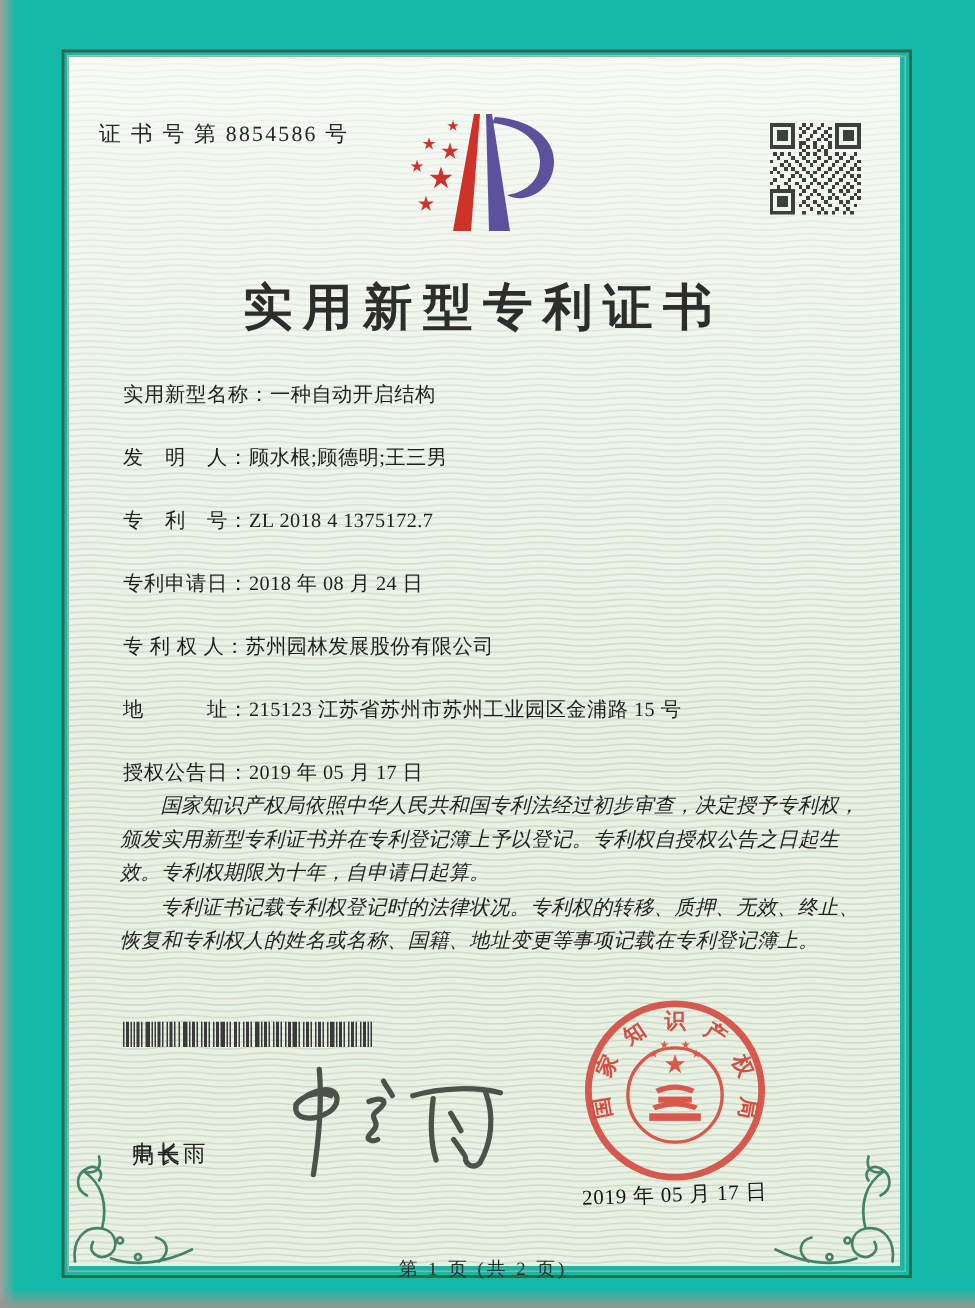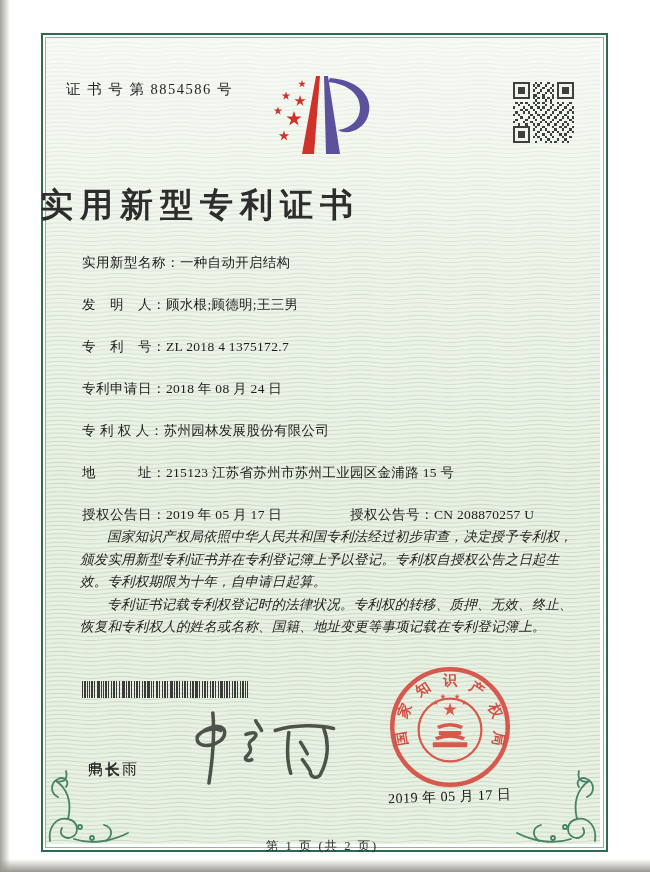--- a/index.html
+++ b/index.html
@@ -1,18 +1,18 @@
 <!DOCTYPE html>
 <html><head>
 <meta charset="utf-8">
 <style>
   html,body{margin:0;padding:0;background:#e9e8e4;}
   .page{
     position:relative;width:650px;height:872px;overflow:hidden;
-    background:#ffffff;
+    background:#14b8a6;
     font-family:"Liberation Serif","DejaVu Serif",serif;
     color:#222;
   }
   
   .edge-left{position:absolute;left:0;top:0;width:10px;height:100%;
     background:linear-gradient(90deg,#a3a29e,rgba(163,162,158,0));z-index:9;}
   .edge-bottom{position:absolute;left:0;bottom:0;width:100%;height:13px;
     background:linear-gradient(0deg,#98978f,rgba(152,151,143,0));z-index:9;}
   
   .frame{position:absolute;left:41px;top:33px;width:563px;height:815px;
@@ -20,21 +20,21 @@
   .frame::after{content:"";position:absolute;left:2px;top:2px;right:2px;bottom:2px;
     border:1px solid #8db49e;}
   
   .pattern{position:absolute;left:45px;top:37px;width:555px;height:807px;z-index:1;}
   .light-overlay{position:absolute;left:45px;top:37px;width:555px;height:807px;z-index:1;
     background:linear-gradient(180deg,rgba(255,255,255,.65),rgba(255,255,255,.25) 28%,rgba(255,255,255,0) 55%);}
   .abs{position:absolute;z-index:3;}
   .cert-number{left:66px;top:80px;font-size:14.5px;letter-spacing:1.5px;color:#262626;}
   .logo{left:272px;top:74px;}
   .qr{left:513px;top:82px;}
-  .title{left:40px;top:183px;width:564px;text-align:left;
+  .title{left:40px;top:183px;width:564px;text-align:center;
     font-size:33px;font-weight:bold;letter-spacing:7px;color:#2d2d2d;}
   .field-row{left:82px;width:505px;font-size:13.5px;color:#1e1e1e;height:19px;}
   .f-label{white-space:pre;letter-spacing:.5px;}
   .f-value{letter-spacing:.3px;}
   .pair2{position:absolute;left:268px;top:0;white-space:nowrap;}
   .paras{left:80px;top:526px;width:496px;z-index:3;position:absolute;}
   .paras p{margin:0;font-size:13.5px;line-height:22.5px;text-indent:2em;
     font-style:italic;color:#242424;letter-spacing:.2px;}
   .barcode{left:82px;top:681px;}
   .comm{left:88px;font-size:15px;letter-spacing:2px;color:#232323;}
@@ -148,23 +148,20 @@
     <span class="f-label">专利申请日：</span><span class="f-value">2018 年 08 月 24 日</span>
   </div>
   <div class="abs field-row" style="top:422px">
     <span class="f-label">专 利 权 人：</span><span class="f-value">苏州园林发展股份有限公司</span>
   </div>
   <div class="abs field-row" style="top:464px">
     <span class="f-label">地　　　址：</span><span class="f-value">215123 江苏省苏州市苏州工业园区金浦路 15 号</span>
   </div>
   <div class="abs field-row" style="top:506px">
     <span class="f-label">授权公告日：</span><span class="f-value">2019 年 05 月 17 日</span>
-    <span class="pair2">
-      <span class="f-label">授权公告号：</span><span class="f-value">CN 208870257 U</span>
-    </span>
   </div>
 
   <div class="paras">
     <p>国家知识产权局依照中华人民共和国专利法经过初步审查，决定授予专利权，颁发实用新型专利证书并在专利登记簿上予以登记。专利权自授权公告之日起生效。专利权期限为十年，自申请日起算。</p>
     <p>专利证书记载专利权登记时的法律状况。专利权的转移、质押、无效、终止、恢复和专利权人的姓名或名称、国籍、地址变更等事项记载在专利登记簿上。</p>
   </div>
 
   <svg class="abs barcode" width="166" height="17" viewBox="0 0 166 17" preserveAspectRatio="none">
     <g fill="#3a3a3a">
       <path d="M0,0h1v17h-1z M2,0h2v17h-2z M5,0h1v17h-1z M7,0h1v17h-1z M9,0h2v17h-2z M12,0h1v17h-1z M15,0h3v17h-3z M19,0h1v17h-1z M21,0h1v17h-1z M23,0h2v17h-2z M26,0h1v17h-1z M29,0h1v17h-1z M31,0h2v17h-2z M34,0h1v17h-1z M37,0h1v17h-1z M40,0h3v17h-3z M44,0h1v17h-1z M46,0h2v17h-2z M49,0h1v17h-1z M52,0h1v17h-1z M54,0h2v17h-2z M57,0h1v17h-1z M60,0h1v17h-1z M62,0h2v17h-2z M65,0h3v17h-3z M69,0h1v17h-1z M71,0h1v17h-1z M74,0h2v17h-2z M77,0h1v17h-1z M80,0h1v17h-1z M82,0h2v17h-2z M85,0h1v17h-1z M88,0h3v17h-3z M92,0h1v17h-1z M94,0h2v17h-2z M97,0h1v17h-1z M100,0h1v17h-1z M102,0h2v17h-2z M105,0h1v17h-1z M108,0h1v17h-1z M110,0h2v17h-2z M113,0h3v17h-3z M117,0h1v17h-1z M120,0h1v17h-1z M122,0h2v17h-2z M125,0h1v17h-1z M128,0h1v17h-1z M130,0h2v17h-2z M133,0h1v17h-1z M136,0h1v17h-1z M138,0h3v17h-3z M142,0h1v17h-1z M144,0h2v17h-2z M147,0h1v17h-1z M150,0h1v17h-1z M152,0h2v17h-2z M155,0h1v17h-1z M158,0h1v17h-1z M160,0h2v17h-2z M163,0h1v17h-1z M165,0h1v17h-1z"></path>

